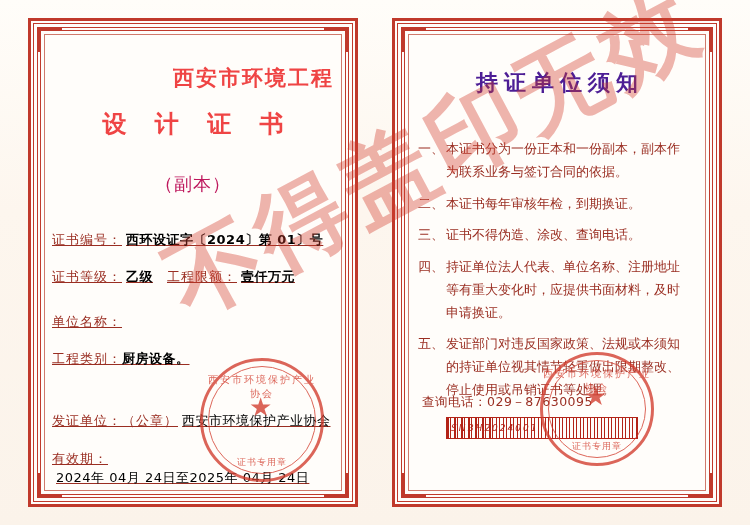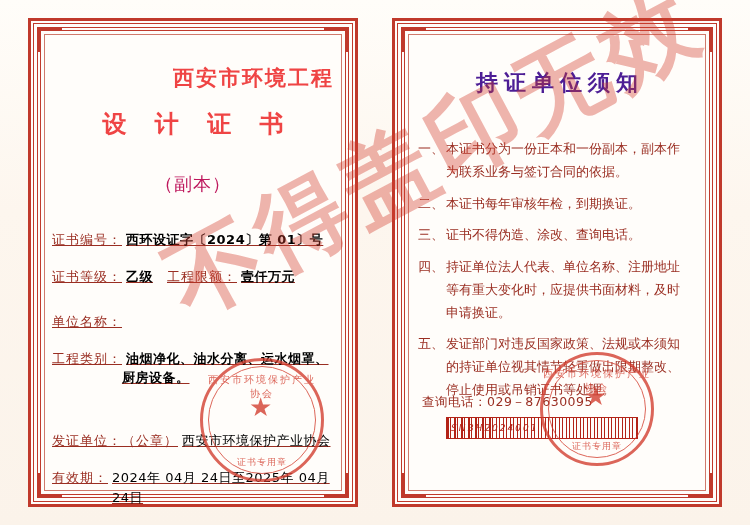--- a/index.html
+++ b/index.html
@@ -122,21 +122,21 @@
     color: #000000;
     letter-spacing: 0.5px;
     margin-left: 4px;
   }
   .field-value.strong { font-weight: bold; }
   .field-block { flex: 1; }
   .field-line2 { margin-left: 0px; }
   .gap-lg { margin-top: 34px; }
   .gap-md { margin-top: 26px; }
   .issuer-row { margin-top: 43px; }
-  .valid-row { margin-top: 18px; }
+  .valid-row { margin-top: 18px; flex-direction: column; }
 
   
   .r-title {
     text-align: center;
     color: #4c1d95;
     font-weight: bold;
     font-size: 22px;
     letter-spacing: 6px;
     margin-top: 26px;
     padding-left: 6px;
@@ -289,21 +289,20 @@
         <span class="field-value strong">壹仟万元</span>
       </div>
 
       <div class="field-row gap-md">
         <span class="field-label">单位名称：</span>
       </div>
 
       <div class="field-row">
         <span class="field-label">工程类别：</span>
         <span class="field-block">
-          <span class="field-value strong">油烟净化、油水分离、运水烟罩、</span>
           <div class="field-value strong field-line2">厨房设备。</div>
         </span>
       </div>
 
       <div class="field-row issuer-row">
         <span class="field-label">发证单位：（公章）</span>
         <span class="field-value">西安市环境保护产业协会</span>
       </div>
 
       <div class="field-row valid-row">

